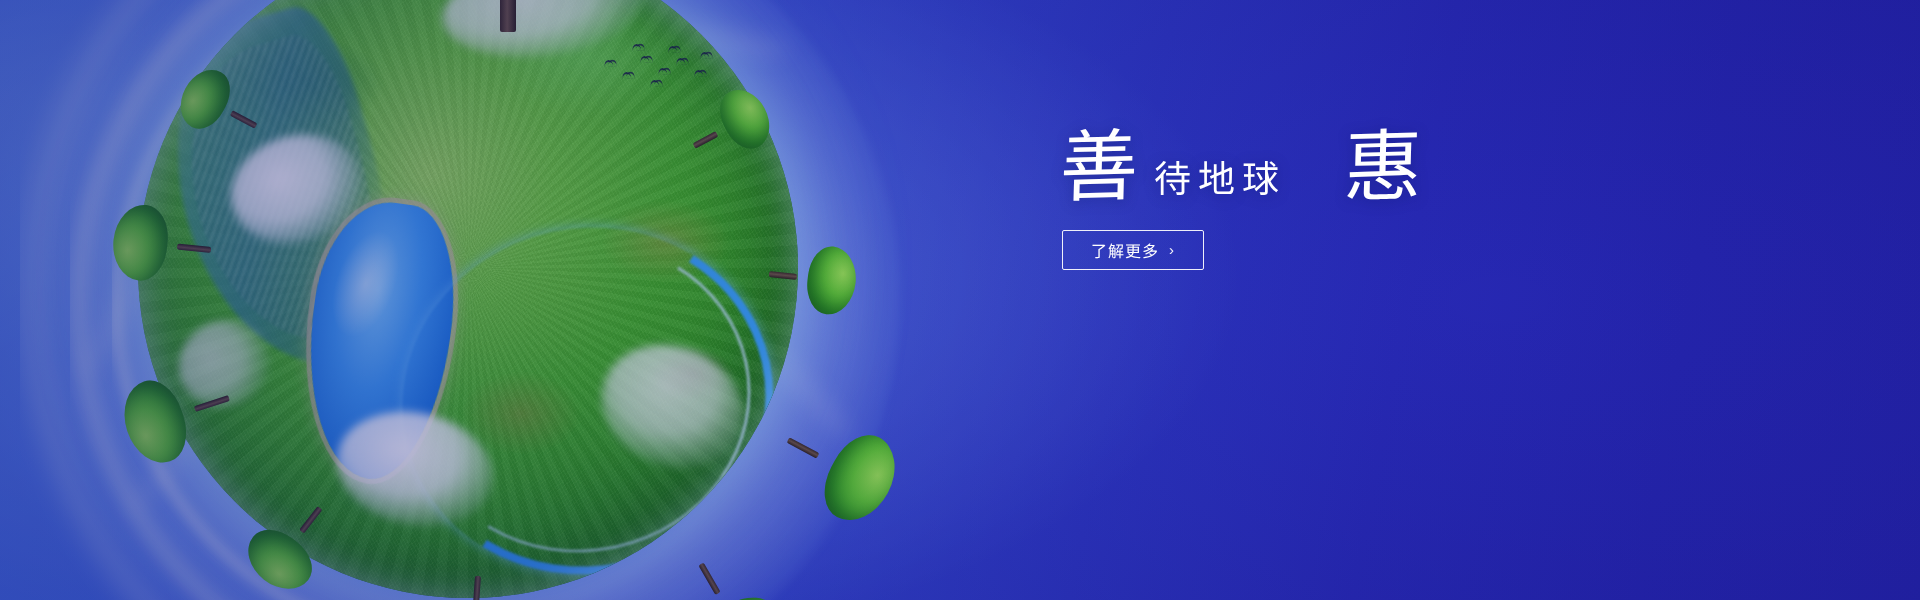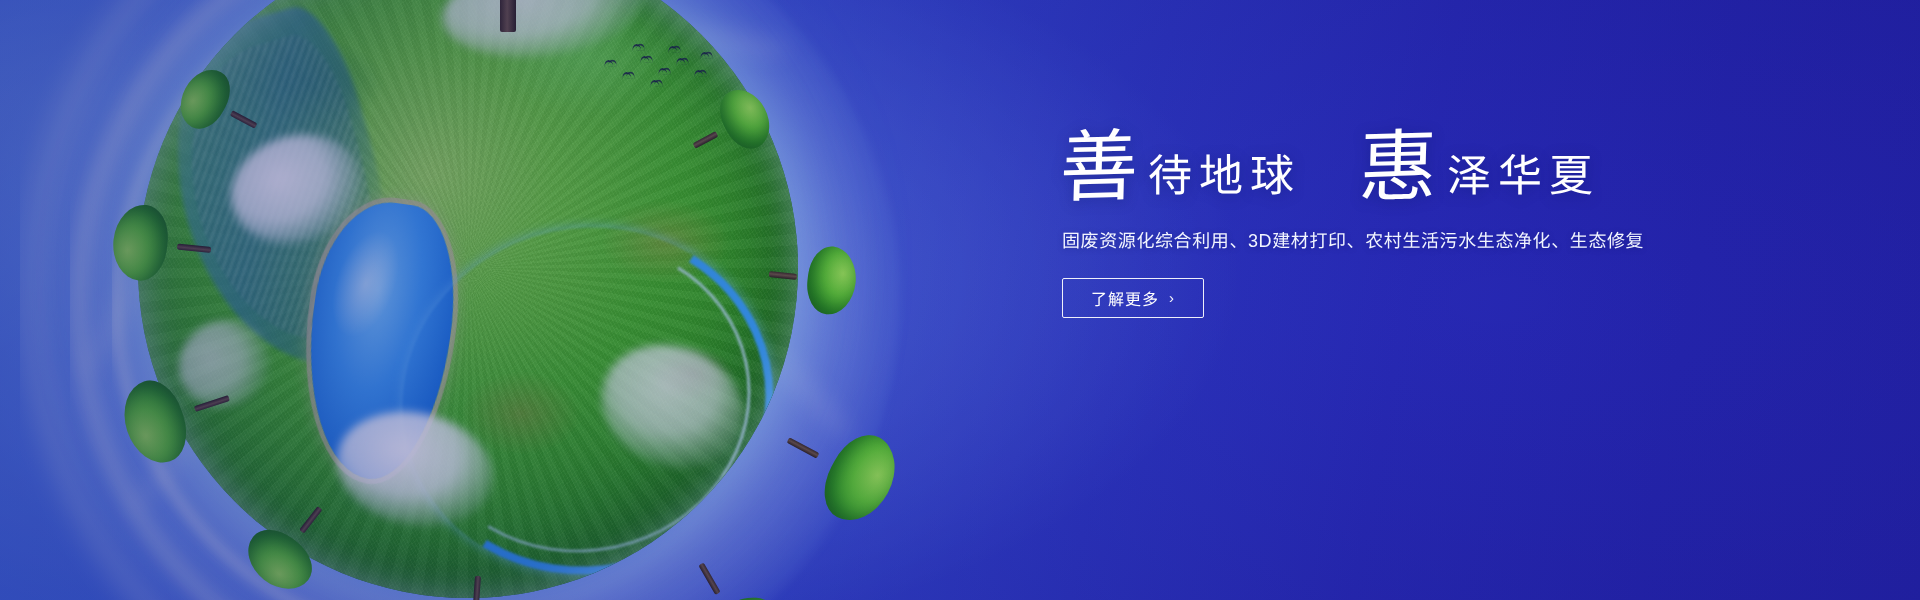--- a/index.html
+++ b/index.html
@@ -331,26 +331,26 @@
     font-family: "DejaVu Serif", "Liberation Serif", serif;
     font-size: 78px;
     line-height: .92;
     letter-spacing: 0;
     font-weight: 400;
     transform: skewX(-3deg) rotate(-1.5deg);
     display: inline-block;
   }
   .hl-small {
     font-family: "DejaVu Serif", "Liberation Serif", serif;
-    font-size: 44px;
+    font-size: 37px;
     line-height: 1;
     letter-spacing: 7px;
     font-weight: 400;
     padding-bottom: 6px;
-    margin-left: 10px;
+    margin-left: 16px;
   }
   .hl-gap { width: 58px; }
 
   .subtitle {
     margin: 22px 0 0 2px;
     color: #ffffff;
     font-size: 27px;
     letter-spacing: 8px;
     font-weight: 400;
     white-space: nowrap;
@@ -497,26 +497,24 @@
   <div class="content">
 
     <div class="headline">
       <span class="hl-group">
         <span class="hl-big">善</span>
         <span class="hl-small">待地球</span>
       </span>
       <span class="hl-gap"></span>
       <span class="hl-group">
         <span class="hl-big">惠</span>
-        <span class="hl-small">泽华夏</span>
       </span>
     </div>
 
 
-    <div class="desc">固废资源化综合利用、3D建材打印、农村生活污水生态净化、生态修复</div>
 
     <button class="cta">
       <span>了解更多</span>
       <span class="chev">›</span>
     </button>
 
   </div>
 
 </div>
 

